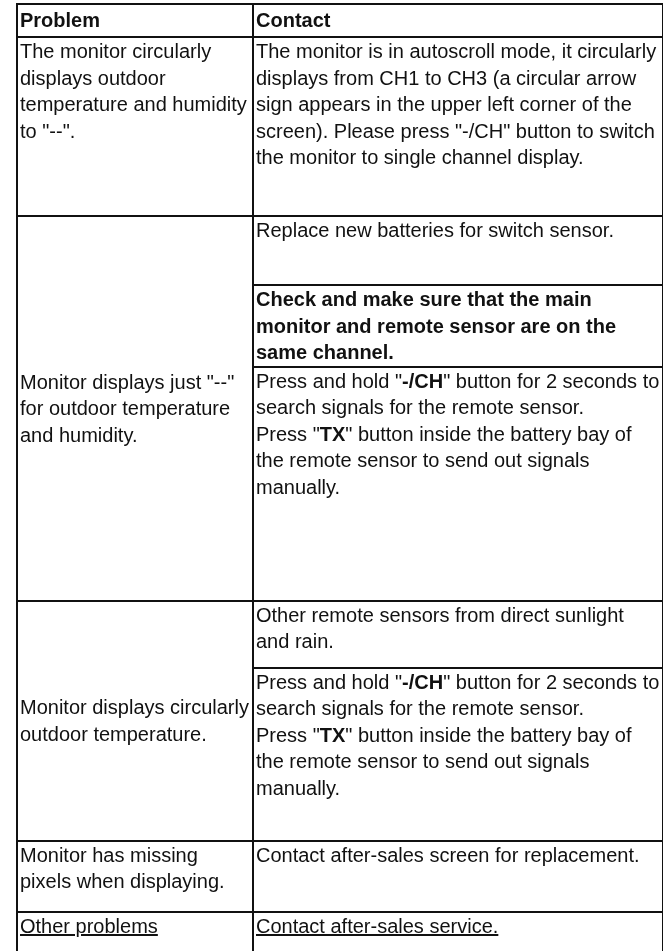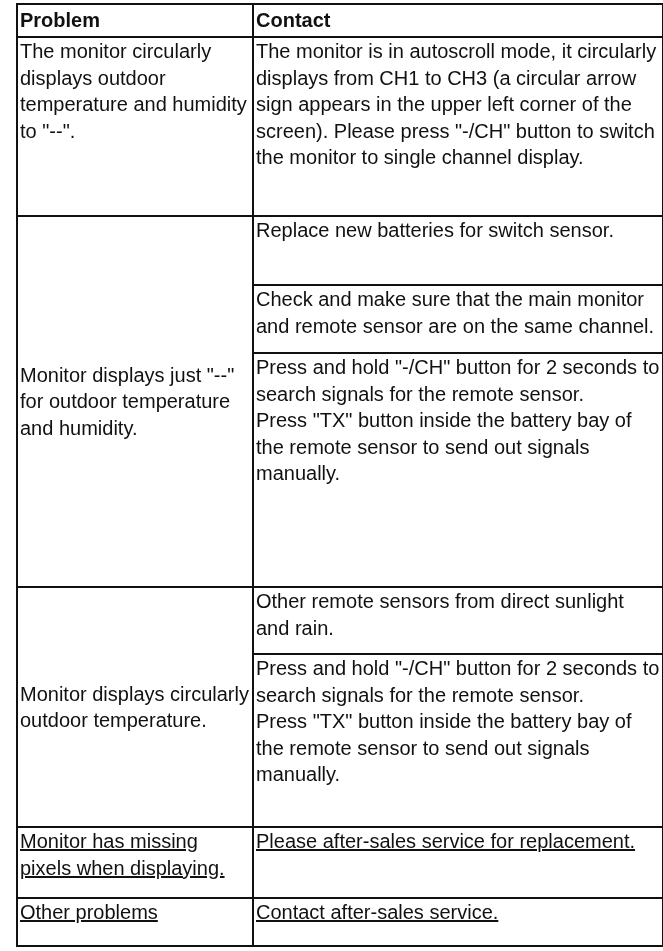--- a/index.html
+++ b/index.html
@@ -5,21 +5,21 @@
     html, body { margin: 0; padding: 0; background: #ffffff; }
     body { width: 663px; height: 951px; position: relative; overflow: hidden;
       font-family: "Liberation Sans", "DejaVu Sans", sans-serif; color: #111; }
     .tbl { position: absolute; left: 16px; top: 3px; width: 548px; border-collapse: collapse; table-layout: fixed; }
     .tbl td, .tbl th { border: 2px solid #111; padding: 0 2px; vertical-align: top; font-size: 20px; line-height: 26.5px; text-align: left; }
     .tbl th { font-weight: bold; height: 31px; line-height: 30px; }
     .c1 { width: 236px; }
     .c2 { width: 410px; }
     .mid { vertical-align: middle !important; }
     .just { text-align: justify; text-align-last: left; }
-    b { font-weight: normal; }
+    b { font-weight: bold; }
   </style>
 </head>
 <body>
 
 <table class="tbl">
   <colgroup>
       <col class="c1">
       <col class="c2">
     </colgroup>
   <tbody>
@@ -30,44 +30,44 @@
 
   <tr style="height:179px;margin-left:33px;">
     <td>The monitor circularly displays outdoor temperature and humidity to "--".</td>
     <td>The monitor is in autoscroll mode, it circularly displays from CH1 to CH3 (a circular arrow sign appears in the upper left corner of the screen). Please press "-/CH" button to switch the monitor to single channel display.</td>
   </tr>
 
   <tr style="height:69px;">
     <td rowspan="3" class="mid">Monitor displays just "--" for outdoor temperature and humidity.</td>
     <td>Replace new batteries for switch sensor.</td>
   </tr>
-  <tr style="height:68px;">
+  <tr style="height:68px;font-weight:bold;">
     <td>Check and make sure that the main monitor and remote sensor are on the same channel.</td>
   </tr>
   <tr style="height:234px;">
     <td>
       <span>Press and hold "</span><b>-/CH</b><span>" button for 2 seconds to search signals for the remote sensor.</span><br>
       <span>Press "</span><b>TX</b><span>" button inside the battery bay of the remote sensor to send out signals manually.</span>
     </td>
   </tr>
 
   <tr style="height:67px;">
     <td rowspan="2" class="mid">Monitor displays circularly outdoor temperature.</td>
     <td>Other remote sensors from direct sunlight and rain.</td>
   </tr>
   <tr style="height:173px;">
     <td>
       <span>Press and hold "</span><b>-/CH</b><span>" button for 2 seconds to search signals for the remote sensor.</span><br>
       <span>Press "</span><b>TX</b><span>" button inside the battery bay of the remote sensor to send out signals manually.</span>
     </td>
   </tr>
 
-  <tr style="height:71px;text-decoration:underline;">
+  <tr style="height:71px;">
     <td class="just">Monitor has missing pixels when displaying.</td>
-    <td>Please after-sales service for replacement.</td>
+    <td>Contact after-sales screen for replacement.</td>
   </tr>
 
   <tr style="height:48px;text-decoration:underline;">
     <td>Other problems</td>
     <td>Contact after-sales service.</td>
   </tr>
 </tbody>
   </table>
 
 </body></html>

